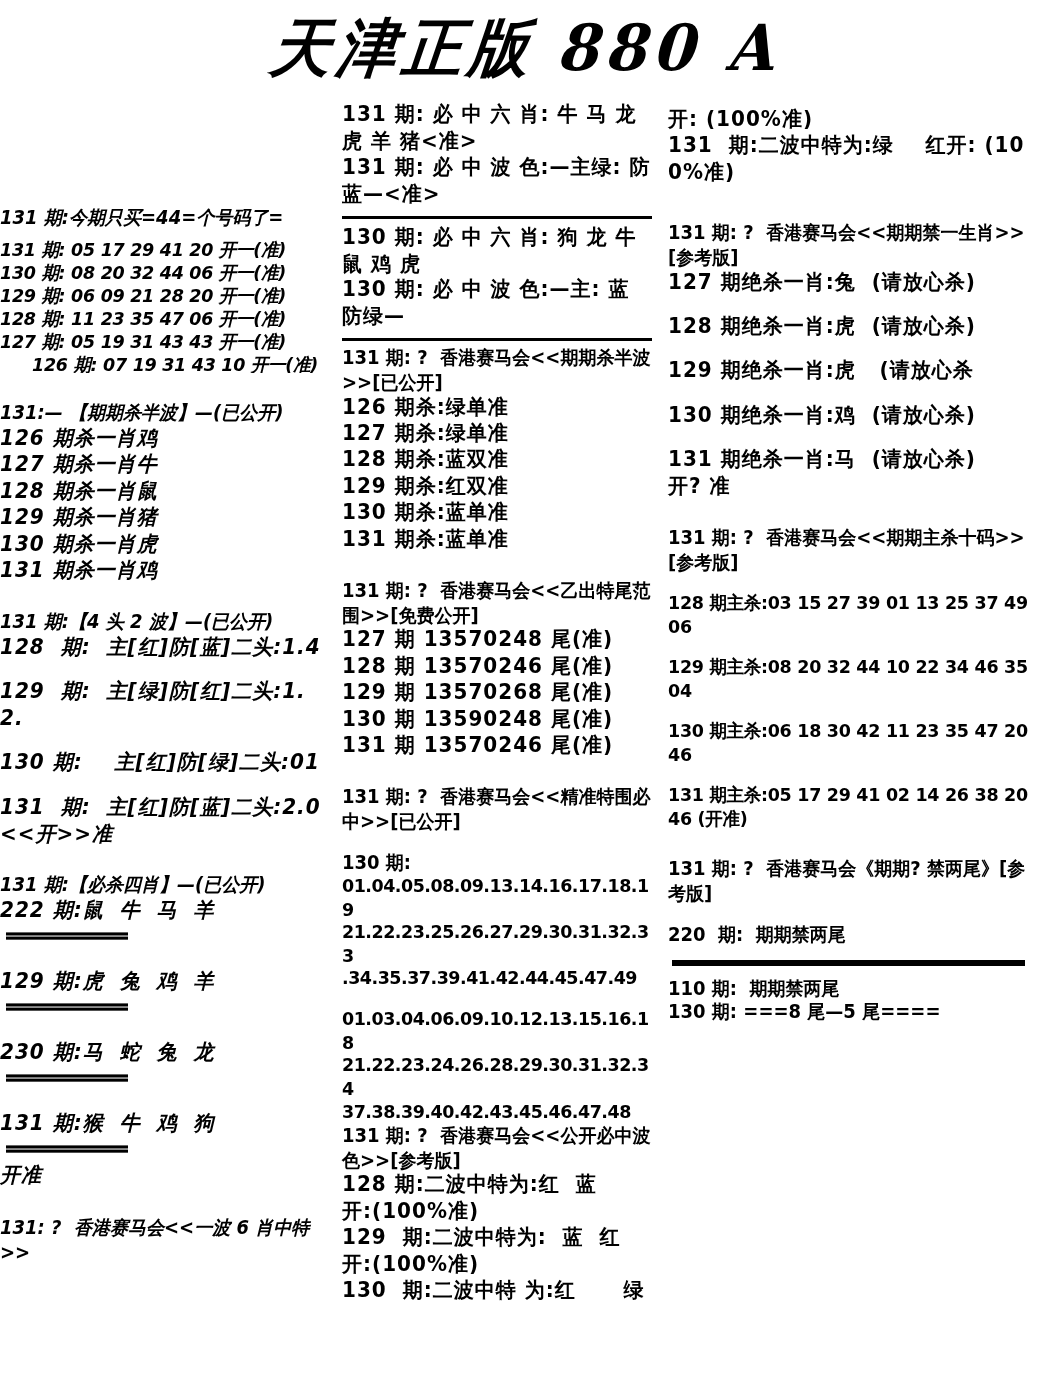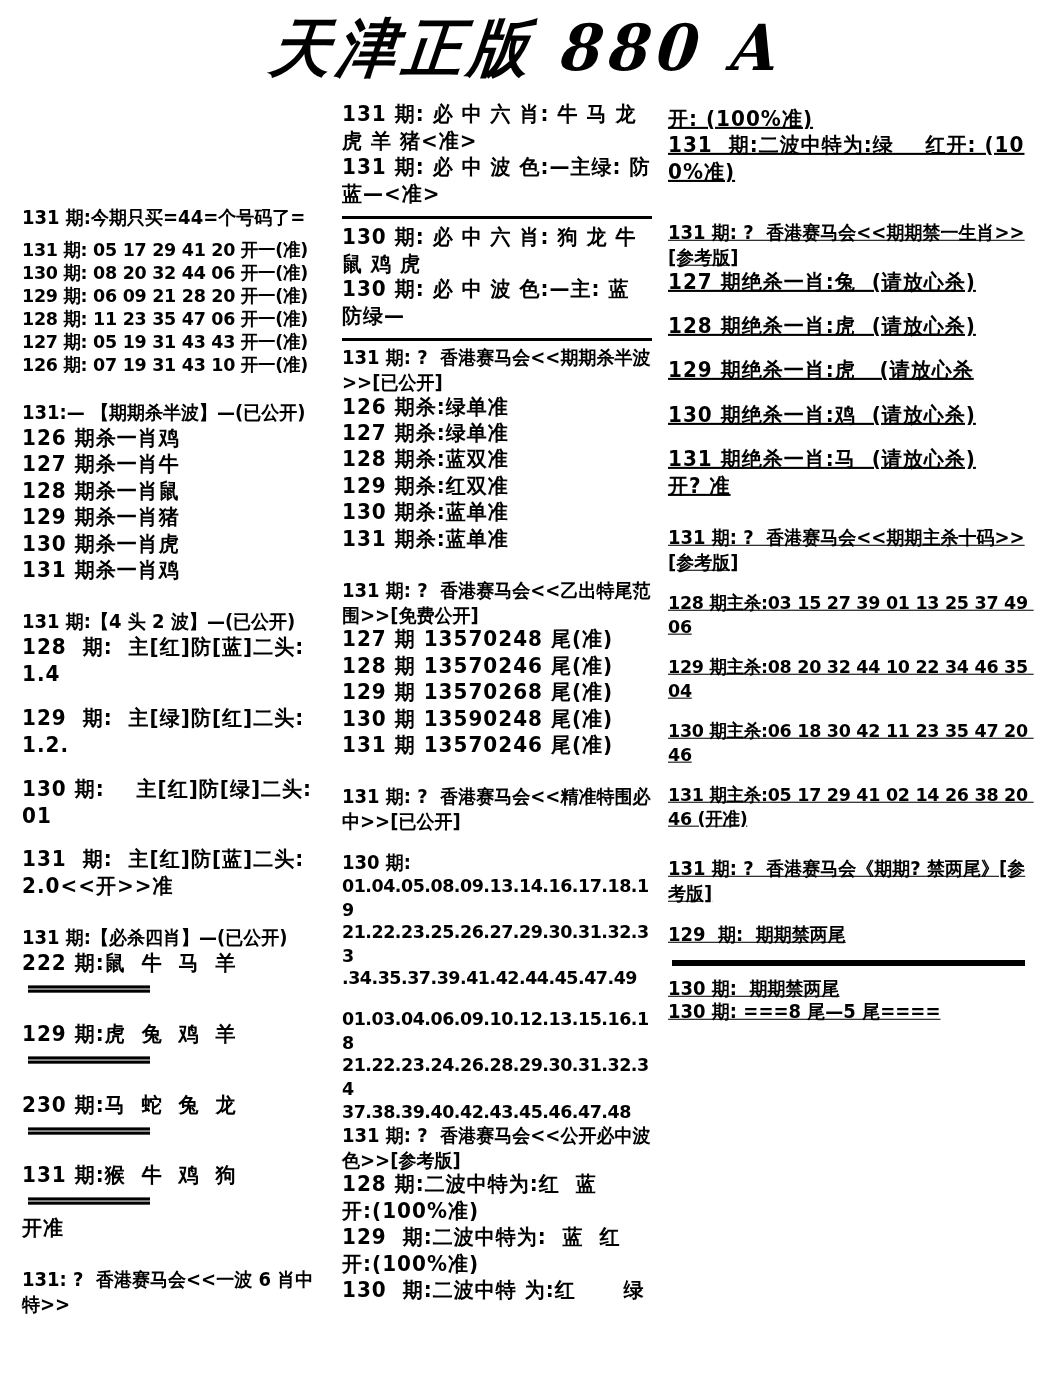--- a/index.html
+++ b/index.html
@@ -40,27 +40,27 @@
     top: 92px; left: 0;
     width: 1055px; height: 1296px;
     display: flex;
     align-items: flex-start;
   }
   .col {
     position: relative;
     height: 100%;
     overflow: hidden;
   }
-  .col-left   { width: 330px; padding-left: 22px; padding-right: 8px; }
+  .col-left   { width: 330px; padding-right: 8px; font-style: italic; }
   .col-mid    { width: 330px; padding-left: 12px; padding-right: 8px; }
   .col-right  { width: 395px; padding-left: 8px;  padding-right: 12px; }
 
   .col-left  .inner { padding-top: 113px; }
   .col-mid   .inner { padding-top: 8px; }
-  .col-right .inner { padding-top: 13px; text-decoration: underline; }
+  .col-right .inner { padding-top: 13px; }
 
   
   .ln {
     font-family: "DejaVu Sans", "Liberation Sans", sans-serif;
     font-weight: bold;
     font-size: 18px;
     line-height: 1.32;
     letter-spacing: 0px;
     white-space: pre-wrap;
     word-break: break-all;
@@ -103,20 +103,21 @@
     border-bottom: 3px solid #000;
     height: 7px;
     width: 122px;
     vertical-align: middle;
     margin-left: 6px;
     margin-bottom: 4px;
   }
   .clip-bottom {
     overflow: hidden;
     height: 20px;
+    margin-left: 32px;
   }
 </style>
 </head>
 <body>
 
 <div class="title-bar">
   <div class="title-text">天津正版  880  A</div>
 </div>
 
 <div class="columns">
@@ -284,22 +285,22 @@
         <div class="ln nums">130 期主杀:06 18 30 42 11 23 35 47 20 46</div>
         <div class="gap-m"></div>
         <div class="ln nums">131 期主杀:05 17 29 41 02 14 26 38 20 46 (开准)</div>
       </div>
 
       <div class="gap-l"></div>
 
       <div>
         <div class="ln head">131 期: ?  香港赛马会《期期? 禁两尾》[参考版]</div>
         <div class="gap-m"></div>
-        <div class="ln head">129  期:  期期禁两尾</div>
+        <div class="ln head">220  期:  期期禁两尾</div>
         <hr class="rule-dbl">
-        <div class="ln head">130 期:  期期禁两尾</div>
+        <div class="ln head">110 期:  期期禁两尾</div>
         <div class="ln head">130 期: ===8 尾—5 尾====</div>
       </div>
 
     </div>
   </div>
 
 </div>
 
 </body></html>

